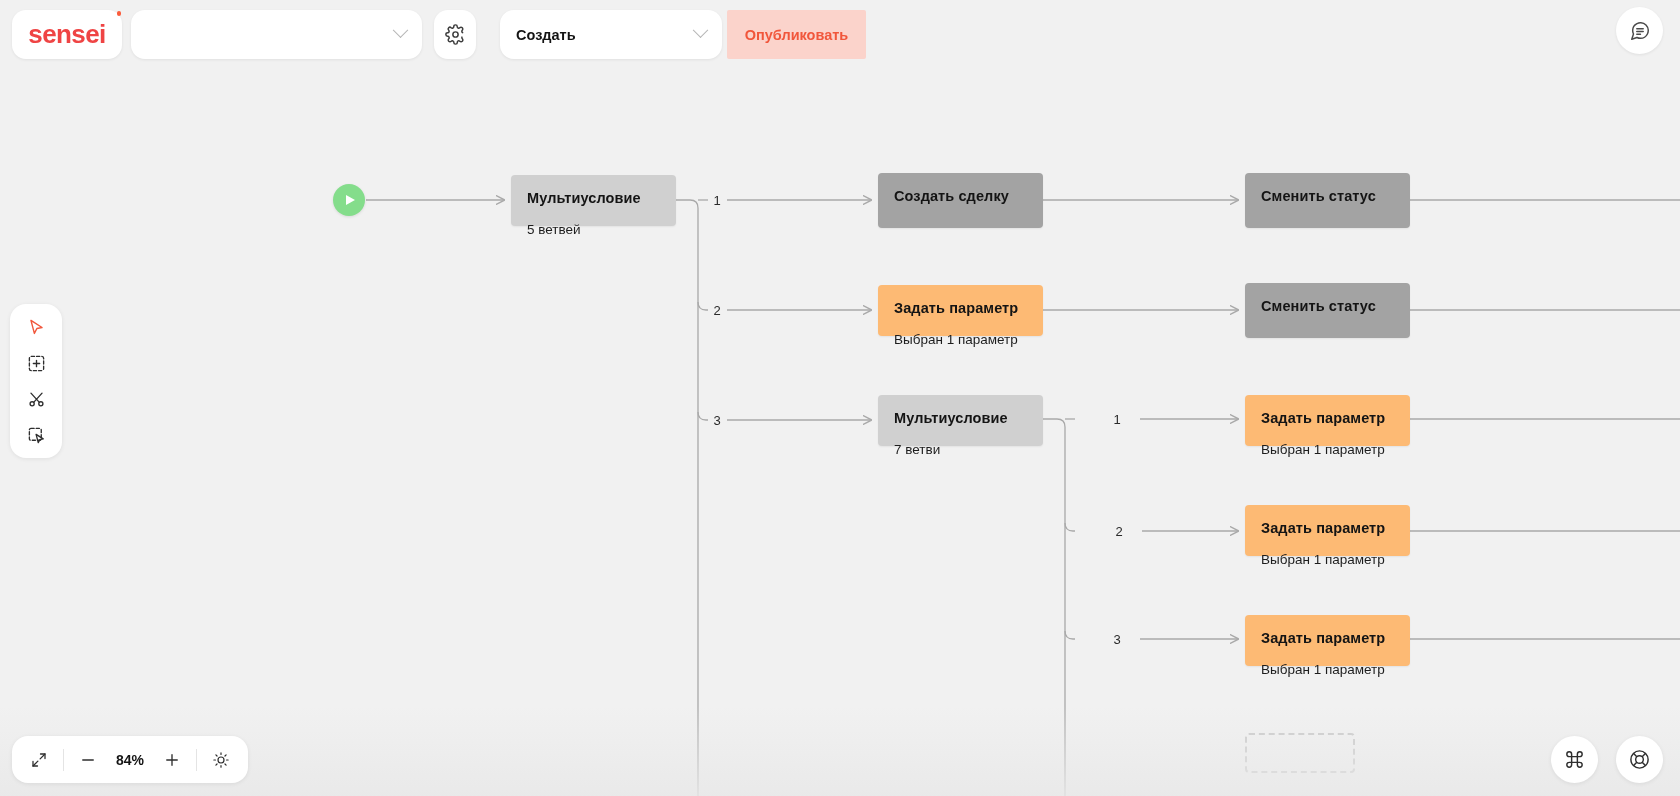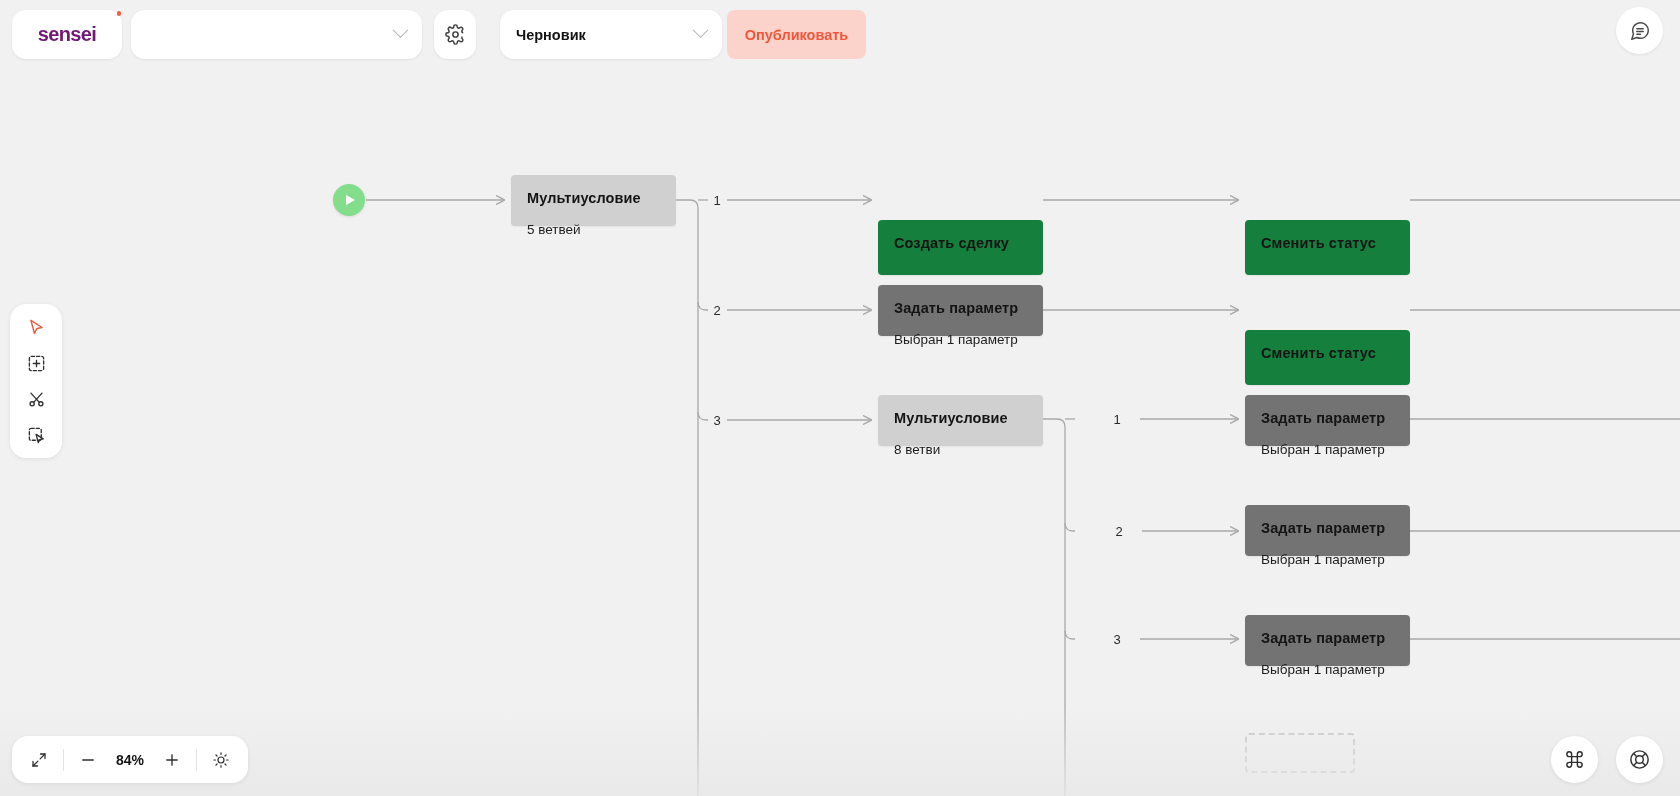--- a/index.html
+++ b/index.html
@@ -53,22 +53,22 @@
   }
   .node .node-sub {
     font-size: 13.5px;
     font-weight: 400;
     line-height: 18px;
     margin-top: 14px;
     color: #1d1d1d;
     white-space: nowrap;
   }
   .node.gray   { background: #d0d0d0; }
-  .node.yellow { background: #15803d; margin-top: 47px; }
-  .node.purple { background: #737373; }
+  .node.yellow { background: #a3a3a3; }
+  .node.purple { background: #fdba74; }
 
   .node.placeholder {
     background: transparent;
     border: 2px dashed #c9c9c9;
     box-shadow: none;
   }
 
   
   #start-node {
     position: absolute;
@@ -120,24 +120,24 @@
   }
 
   #logo-pill {
     left: 12px; top: 10px;
     width: 110px; height: 49px;
     justify-content: center;
     cursor: pointer;
   }
   #logo-text {
     position: relative;
-    font-size: 20px;
+    font-size: 26px;
     font-weight: 700;
     letter-spacing: -0.6px;
-    color: #701a75;
+    color: #ef4444;
   }
   #logo-dot {
     position: absolute;
     right: 1px;
     top: 1px;
     width: 4.5px; height: 4.5px;
     border-radius: 50%;
     background: #fb5c3b;
   }
 
@@ -173,21 +173,21 @@
     font-size: 14.5px;
     font-weight: 700;
     color: #141414;
   }
 
   #publish-btn {
     position: absolute;
     left: 727px; top: 10px;
     width: 139px; height: 49px;
     border: none;
-    border-radius: 8px;
+    border-radius: 2px;
     background: #fbd3cb;
     color: #f1563b;
     font-family: inherit;
     font-size: 14.5px;
     font-weight: 700;
     cursor: pointer;
   }
 
   #chat-btn {
     position: absolute;
@@ -370,21 +370,21 @@
       <div class="node-title">Задать параметр</div>
       <div class="node-sub">Выбран 1 параметр</div>
     </div>
 
     <div class="node yellow" style="left:1245px; top:283px; width:165px; height:55px;">
       <div class="node-title">Сменить статус</div>
     </div>
 
     <div class="node gray" style="left:878px; top:395px; width:165px; height:51px;">
       <div class="node-title">Мультиусловие</div>
-      <div class="node-sub">8 ветви</div>
+      <div class="node-sub">7 ветви</div>
     </div>
 
     <div class="node purple" style="left:1245px; top:395px; width:165px; height:51px;">
       <div class="node-title">Задать параметр</div>
       <div class="node-sub">Выбран 1 параметр</div>
     </div>
 
     <div class="node purple" style="left:1245px; top:505px; width:165px; height:51px;">
       <div class="node-title">Задать параметр</div>
       <div class="node-sub">Выбран 1 параметр</div>
@@ -420,21 +420,21 @@
     </div>
 
     <div class="pill" id="settings-btn">
       <svg width="21" height="21" viewBox="0 0 24 24" fill="none" stroke="#3b3b3b" stroke-width="1.7" stroke-linecap="round" stroke-linejoin="round">
         <circle cx="12" cy="12" r="3"></circle>
         <path d="M19.4 15a1.65 1.65 0 0 0 .33 1.82l.06.06a2 2 0 1 1-2.83 2.83l-.06-.06a1.65 1.65 0 0 0-1.82-.33 1.65 1.65 0 0 0-1 1.51V21a2 2 0 1 1-4 0v-.09A1.65 1.65 0 0 0 9 19.4a1.65 1.65 0 0 0-1.82.33l-.06.06a2 2 0 1 1-2.83-2.83l.06-.06a1.65 1.65 0 0 0 .33-1.82 1.65 1.65 0 0 0-1.51-1H3a2 2 0 1 1 0-4h.09A1.65 1.65 0 0 0 4.6 9a1.65 1.65 0 0 0-.33-1.82l-.06-.06a2 2 0 1 1 2.83-2.83l.06.06A1.65 1.65 0 0 0 9 4.6a1.65 1.65 0 0 0 1-1.51V3a2 2 0 1 1 4 0v.09a1.65 1.65 0 0 0 1 1.51 1.65 1.65 0 0 0 1.82-.33l.06-.06a2 2 0 1 1 2.83 2.83l-.06.06A1.65 1.65 0 0 0 19.4 9c.14.38.4.7.75.9"></path>
       </svg>
     </div>
 
     <div class="pill" id="status-select">
-      <span class="sel-value">Черновик</span>
+      <span class="sel-value">Создать</span>
       <span class="chev"></span>
     </div>
 
     <button id="publish-btn">Опубликовать</button>
 
     <div id="chat-btn">
       <svg width="22" height="22" viewBox="0 0 24 24" fill="none" stroke="#4a4a4a" stroke-width="1.6" stroke-linecap="round" stroke-linejoin="round">
         <path d="M21 11.5a8.38 8.38 0 0 1-.9 3.8 8.5 8.5 0 0 1-7.6 4.7 8.38 8.38 0 0 1-3.8-.9L3 21l1.9-5.7a8.38 8.38 0 0 1-.9-3.8 8.5 8.5 0 0 1 4.7-7.6 8.38 8.38 0 0 1 3.8-.9h.5a8.48 8.48 0 0 1 8 8v.5z"></path>
         <path d="M8.5 9.5h7M8.5 12.5h7M8.5 15.5h4"></path>
       </svg>

